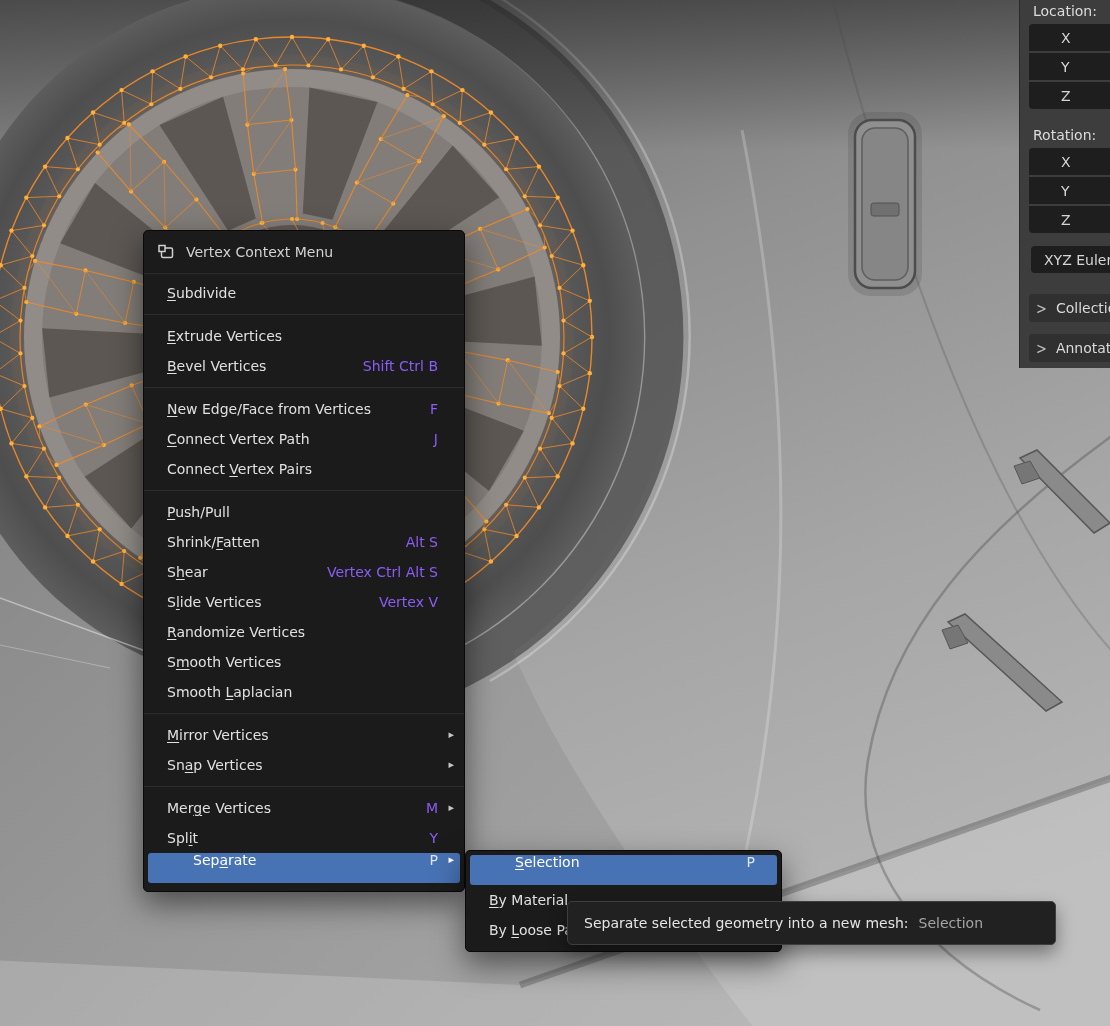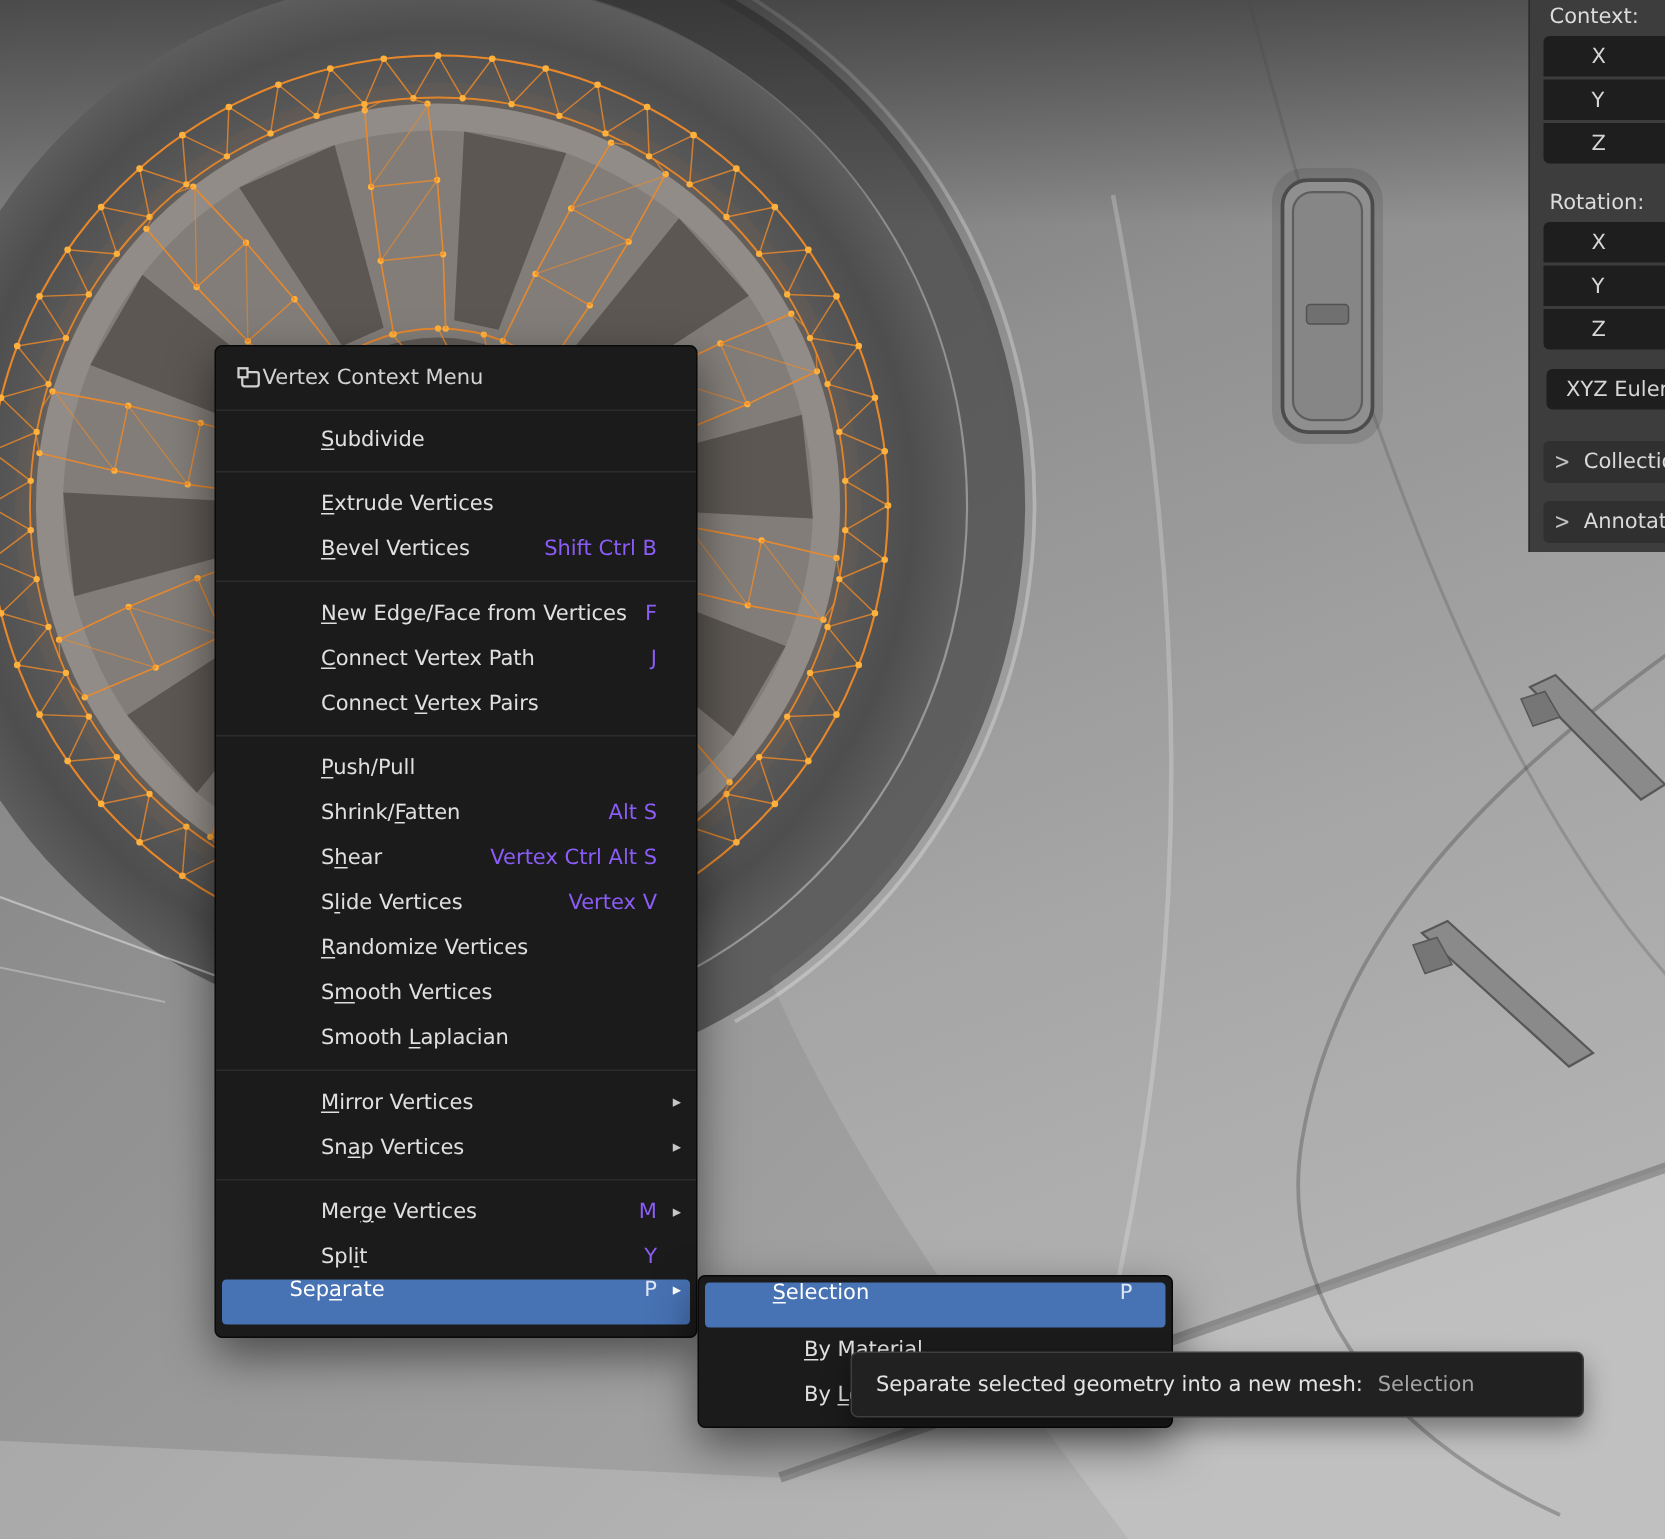--- a/index.html
+++ b/index.html
@@ -6,25 +6,25 @@
   html,body{width:1110px;height:1026px;overflow:hidden;background:#8f8f8f;
     font-family:"DejaVu Sans","Liberation Sans",sans-serif;position:relative}
   #viewport{position:absolute;inset:0}
   #viewport svg{display:block}
 
   
   .menu{position:absolute;background:#1b1b1b;border:1px solid #090909;border-radius:5px;
     box-shadow:0 12px 30px rgba(0,0,0,.5);color:#e0e0e0;font-size:14px}
   #context-menu{left:143px;top:230px;width:322px;z-index:10}
   #submenu{left:465px;top:850px;width:317px;z-index:12;padding:4px 0 6px}
-  .menu-header{display:flex;align-items:center;height:43px;padding:0 13px;
+  .menu-header{display:flex;align-items:center;gap:11px;height:43px;padding:0 13px;
     color:#d2d2d2;border-bottom:1px solid #2c2c2c}
   .menu-icon{width:18px;height:18px;display:inline-block}
   .menu-body{padding:4px 0 8px}
-  .menu-item{display:flex;align-items:center;height:30px;padding:0 10px 0 70px;cursor:default}
+  .menu-item{display:flex;align-items:center;height:30px;padding:0 10px 0 23px;cursor:default}
   .menu-item .lbl{flex:1;white-space:nowrap;overflow:hidden}
   .menu-item .sc{color:#8b5cf6;margin-right:3px;white-space:nowrap}
   .menu-item .arrow{width:13px;text-align:right;color:#c6c6c6;font-size:11px;line-height:30px}
   .menu-item.hl{background:#4772b3;margin:0 4px;padding:0 6px 16px 45px;border-radius:3px;color:#fff}
   .menu-item.hl .sc{color:#dde7f6}
   .menu-item.hl .arrow{color:#fff}
   .menu-sep{height:1px;background:#2c2c2c;margin:6px 0}
   .u{text-decoration:underline;text-underline-offset:2px;text-decoration-thickness:1px}
 
   
@@ -636,21 +636,21 @@
       <polygon points="948,622 965,614 1062,702 1046,711" fill="#8a8a8a" stroke="#575757" stroke-width="1.5"></polygon>
       <polygon points="942,630 958,625 968,643 950,649" fill="#767676" stroke="#565656"></polygon>
     </g>
 
     <path d="M 0,598 L 148,652" stroke="rgba(235,235,235,0.5)" stroke-width="1.5"></path>
     <path d="M 0,645 L 110,668" stroke="rgba(235,235,235,0.35)" stroke-width="1.2"></path>
   </svg>
 </div>
 
 <div id="side-panel">
-  <div class="sp-label">Context:</div>
+  <div class="sp-label">Location:</div>
   <div id="loc-fields">
       <div class="sp-field first">
         <span>X</span>
       </div>
       <div class="sp-field">
         <span>Y</span>
       </div>
       <div class="sp-field last">
         <span>Z</span>
       </div>

